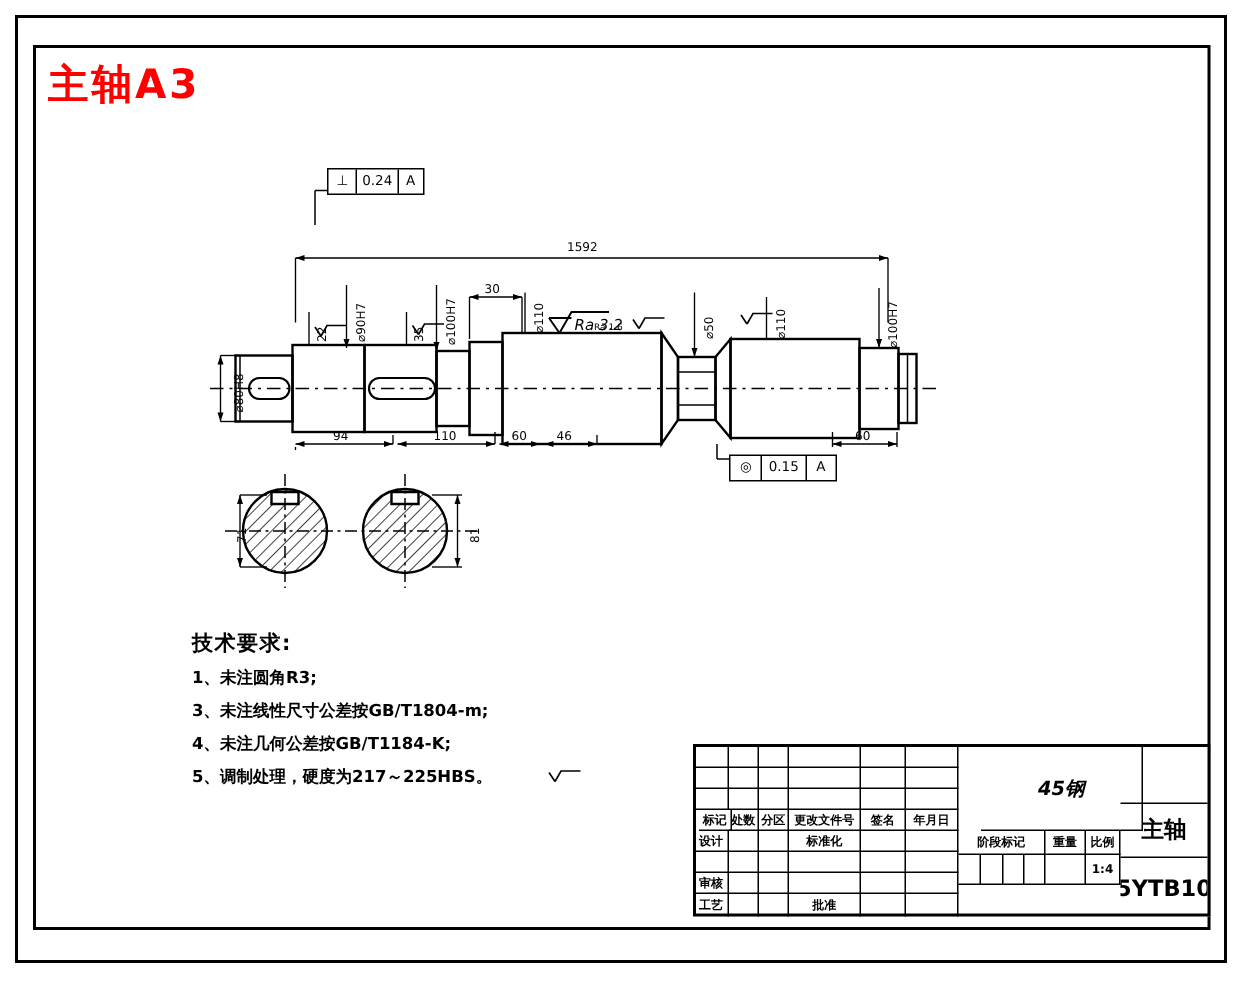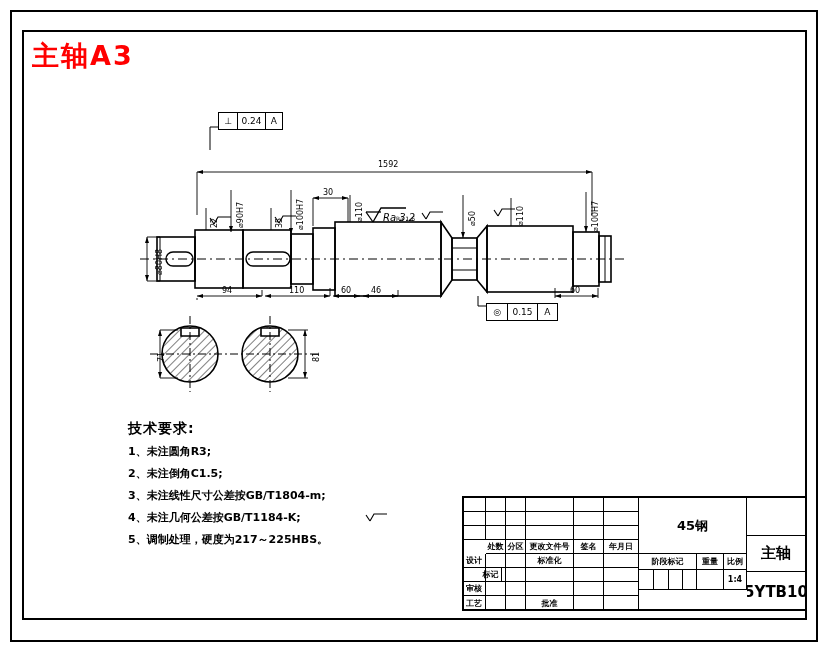--- a/index.html
+++ b/index.html
@@ -347,21 +347,20 @@
 
   <div class="box-frame" style="left:486px; top:303px; width:72px; height:18px;">
     <div style="width:22px;">◎</div>
     <div style="width:30px;">0.15</div>
     <div style="width:20px;">A</div>
   </div>
 
   <div class="tech-block">
     <div class="tech-title">技术要求:</div>
     <div class="tech-item">1、未注圆角R3;</div>
-    <div class="tech-item">2、未注倒角C1.5;</div>
     <div class="tech-item">3、未注线性尺寸公差按GB/T1804-m;</div>
     <div class="tech-item">4、未注几何公差按GB/T1184-K;</div>
     <div class="tech-item">5、调制处理，硬度为217～225HBS。</div>
   </div>
 
   <div id="title-block">
 
     <div class="tb-cell" style="left:0;   top:0;  width:22px; height:14px;"></div>
     <div class="tb-cell" style="left:22px;top:0;  width:20px; height:14px;"></div>
     <div class="tb-cell" style="left:42px;top:0;  width:20px; height:14px;"></div>
@@ -376,21 +375,21 @@
     <div class="tb-cell" style="left:110px;top:14px;width:30px;height:14px;"></div>
     <div class="tb-cell" style="left:140px;top:14px;width:35px;height:14px;"></div>
 
     <div class="tb-cell" style="left:0;   top:28px;width:22px; height:14px;"></div>
     <div class="tb-cell" style="left:22px;top:28px;width:20px; height:14px;"></div>
     <div class="tb-cell" style="left:42px;top:28px;width:20px; height:14px;"></div>
     <div class="tb-cell" style="left:62px;top:28px;width:48px; height:14px;"></div>
     <div class="tb-cell" style="left:110px;top:28px;width:30px;height:14px;"></div>
     <div class="tb-cell" style="left:140px;top:28px;width:35px;height:14px;"></div>
 
-    <div class="tb-cell" style="left:16px;   top:42px;width:22px; height:14px;margin-top:28px;">标记</div>
+    <div class="tb-cell" style="left:2px;   top:42px;width:22px; height:14px;">标记</div>
     <div class="tb-cell" style="left:22px;top:42px;width:20px; height:14px;">处数</div>
     <div class="tb-cell" style="left:42px;top:42px;width:20px; height:14px;">分区</div>
     <div class="tb-cell" style="left:62px;top:42px;width:48px; height:14px;">更改文件号</div>
     <div class="tb-cell" style="left:110px;top:42px;width:30px;height:14px;">签名</div>
     <div class="tb-cell" style="left:140px;top:42px;width:35px;height:14px;">年月日</div>
 
     <div class="tb-cell left" style="left:0;   top:56px;width:22px; height:14px;">设计</div>
     <div class="tb-cell" style="left:22px;top:56px;width:20px; height:14px;"></div>
     <div class="tb-cell" style="left:42px;top:56px;width:20px; height:14px;"></div>
     <div class="tb-cell" style="left:62px;top:56px;width:48px; height:14px;">标准化</div>
@@ -411,21 +410,21 @@
     <div class="tb-cell" style="left:110px;top:84px;width:30px;height:14px;"></div>
     <div class="tb-cell" style="left:140px;top:84px;width:35px;height:14px;"></div>
 
     <div class="tb-cell nb left" style="left:0;   top:98px;width:22px; height:15px;">工艺</div>
     <div class="tb-cell nb" style="left:22px;top:98px;width:20px; height:15px;"></div>
     <div class="tb-cell nb" style="left:42px;top:98px;width:20px; height:15px;"></div>
     <div class="tb-cell nb" style="left:62px;top:98px;width:48px; height:15px;">批准</div>
     <div class="tb-cell nb" style="left:110px;top:98px;width:30px;height:15px;"></div>
     <div class="tb-cell nb" style="left:140px;top:98px;width:35px;height:15px;"></div>
 
-    <div class="tb-cell big" style="left:175px;top:0;width:108px;height:56px;">45钢</div>
+    <div class="tb-cell big" style="left:190px;top:0;width:108px;height:56px;font-style:italic;">45钢</div>
 
     <div class="tb-cell" style="left:175px;top:56px;width:58px;height:16px;">阶段标记</div>
     <div class="tb-cell" style="left:233px;top:56px;width:27px;height:16px;">重量</div>
     <div class="tb-cell" style="left:260px;top:56px;width:23px;height:16px;">比例</div>
 
     <div class="tb-cell" style="left:175px;top:72px;width:15px;height:20px;"></div>
     <div class="tb-cell" style="left:190px;top:72px;width:15px;height:20px;"></div>
     <div class="tb-cell" style="left:205px;top:72px;width:14px;height:20px;"></div>
     <div class="tb-cell" style="left:219px;top:72px;width:14px;height:20px;"></div>
     <div class="tb-cell" style="left:233px;top:72px;width:27px;height:20px;"></div>

